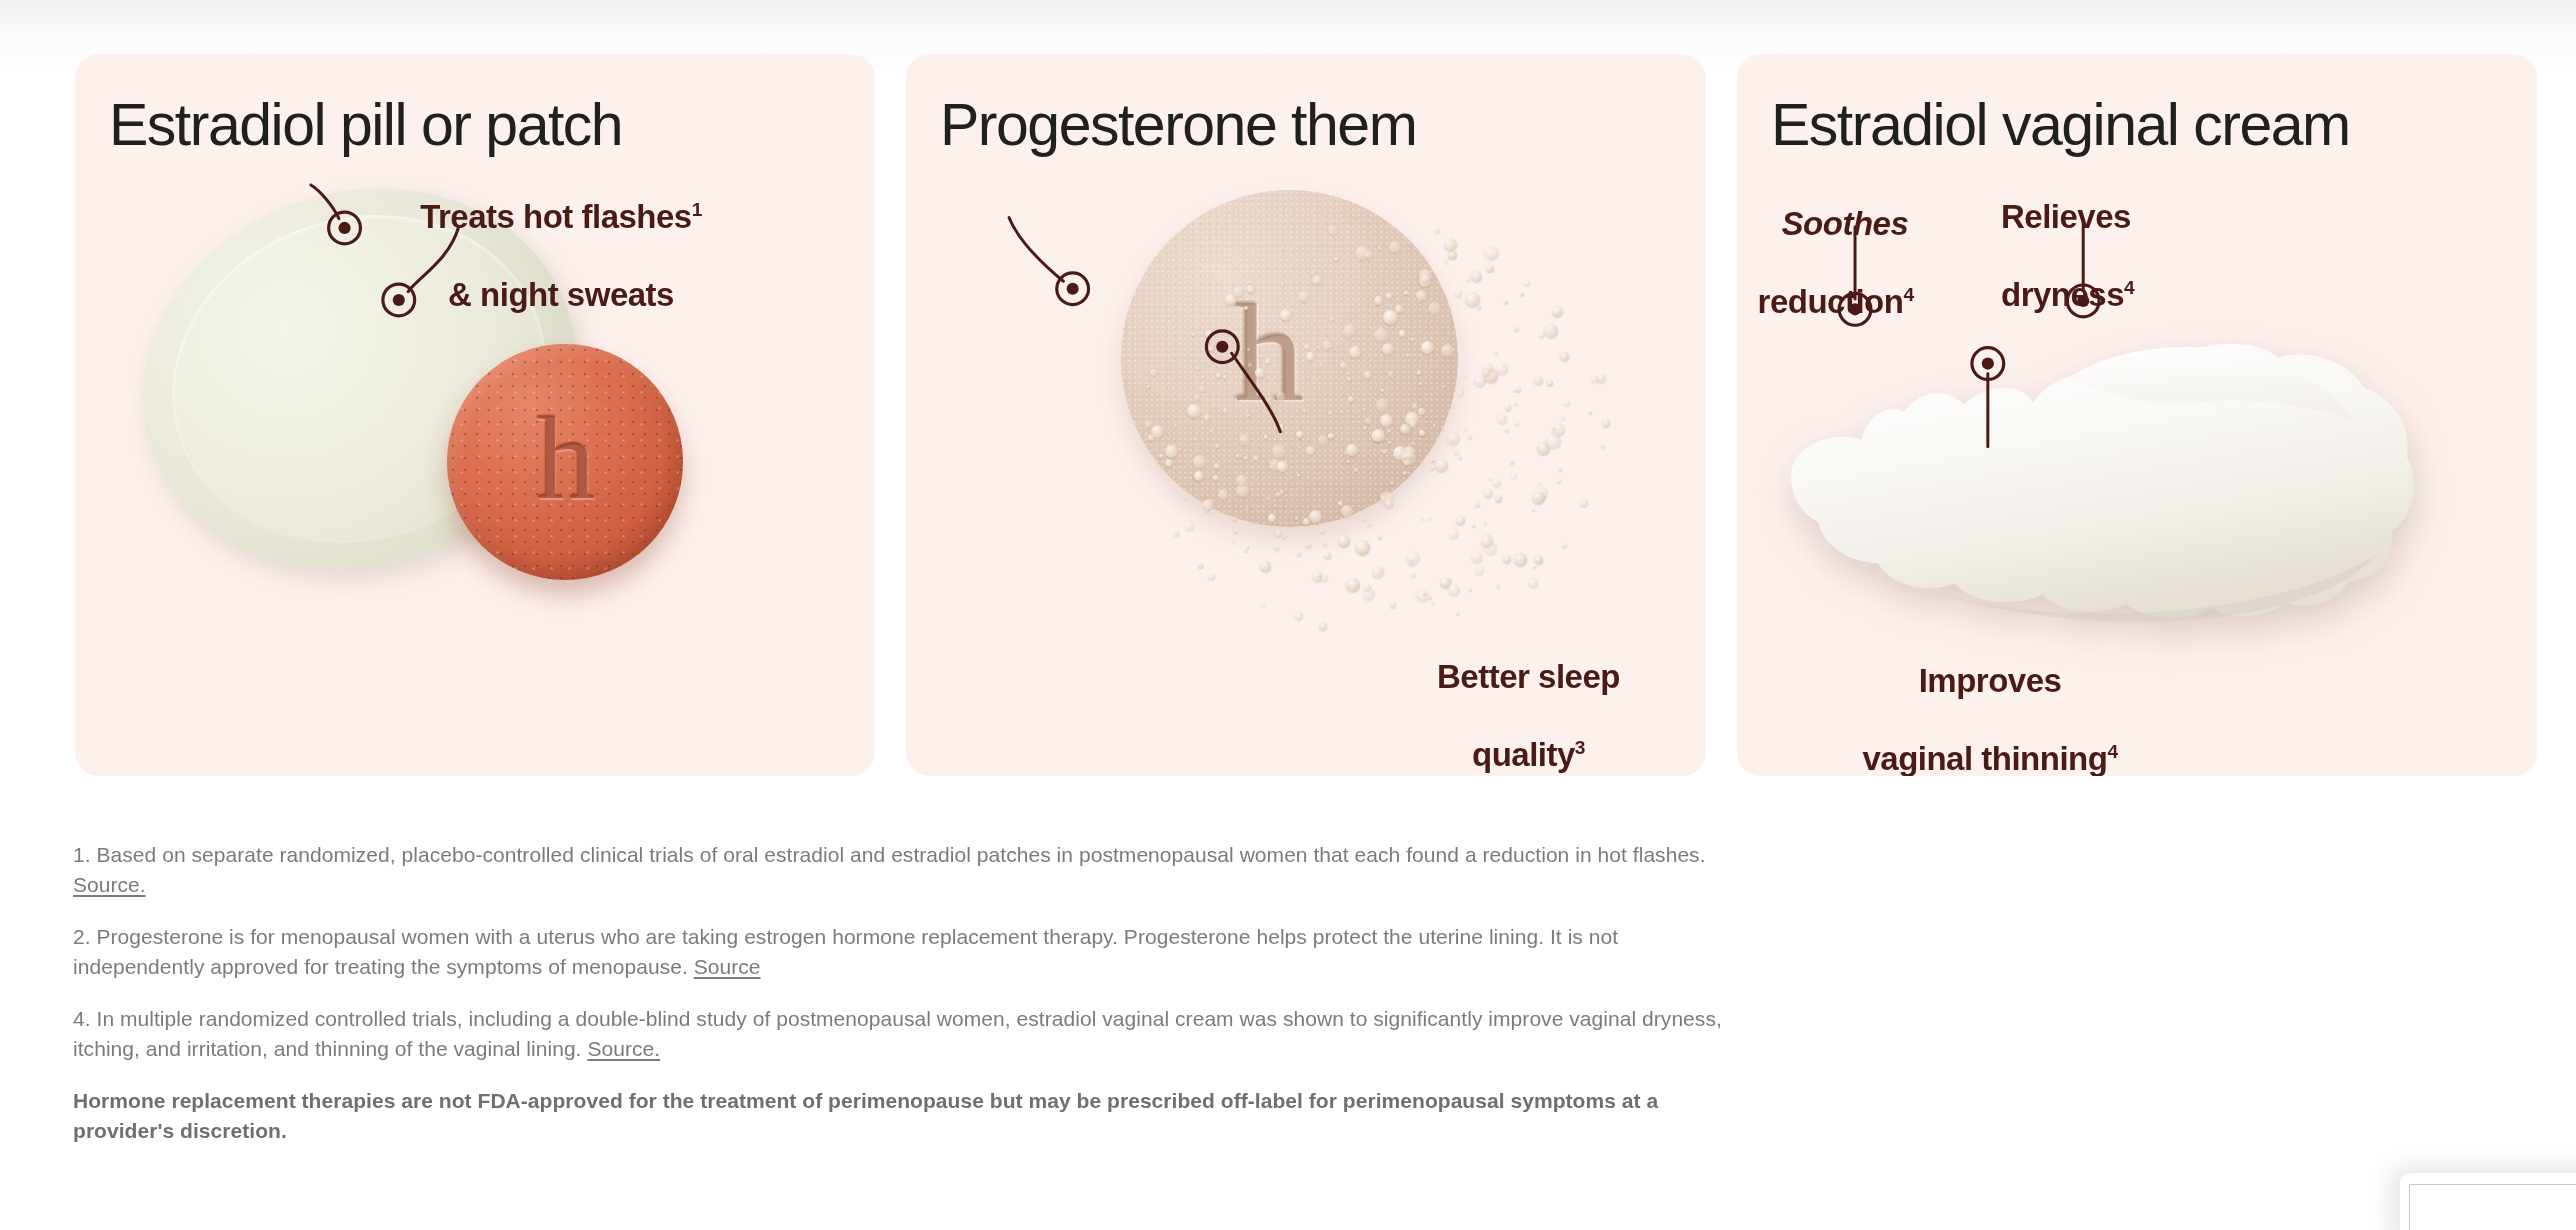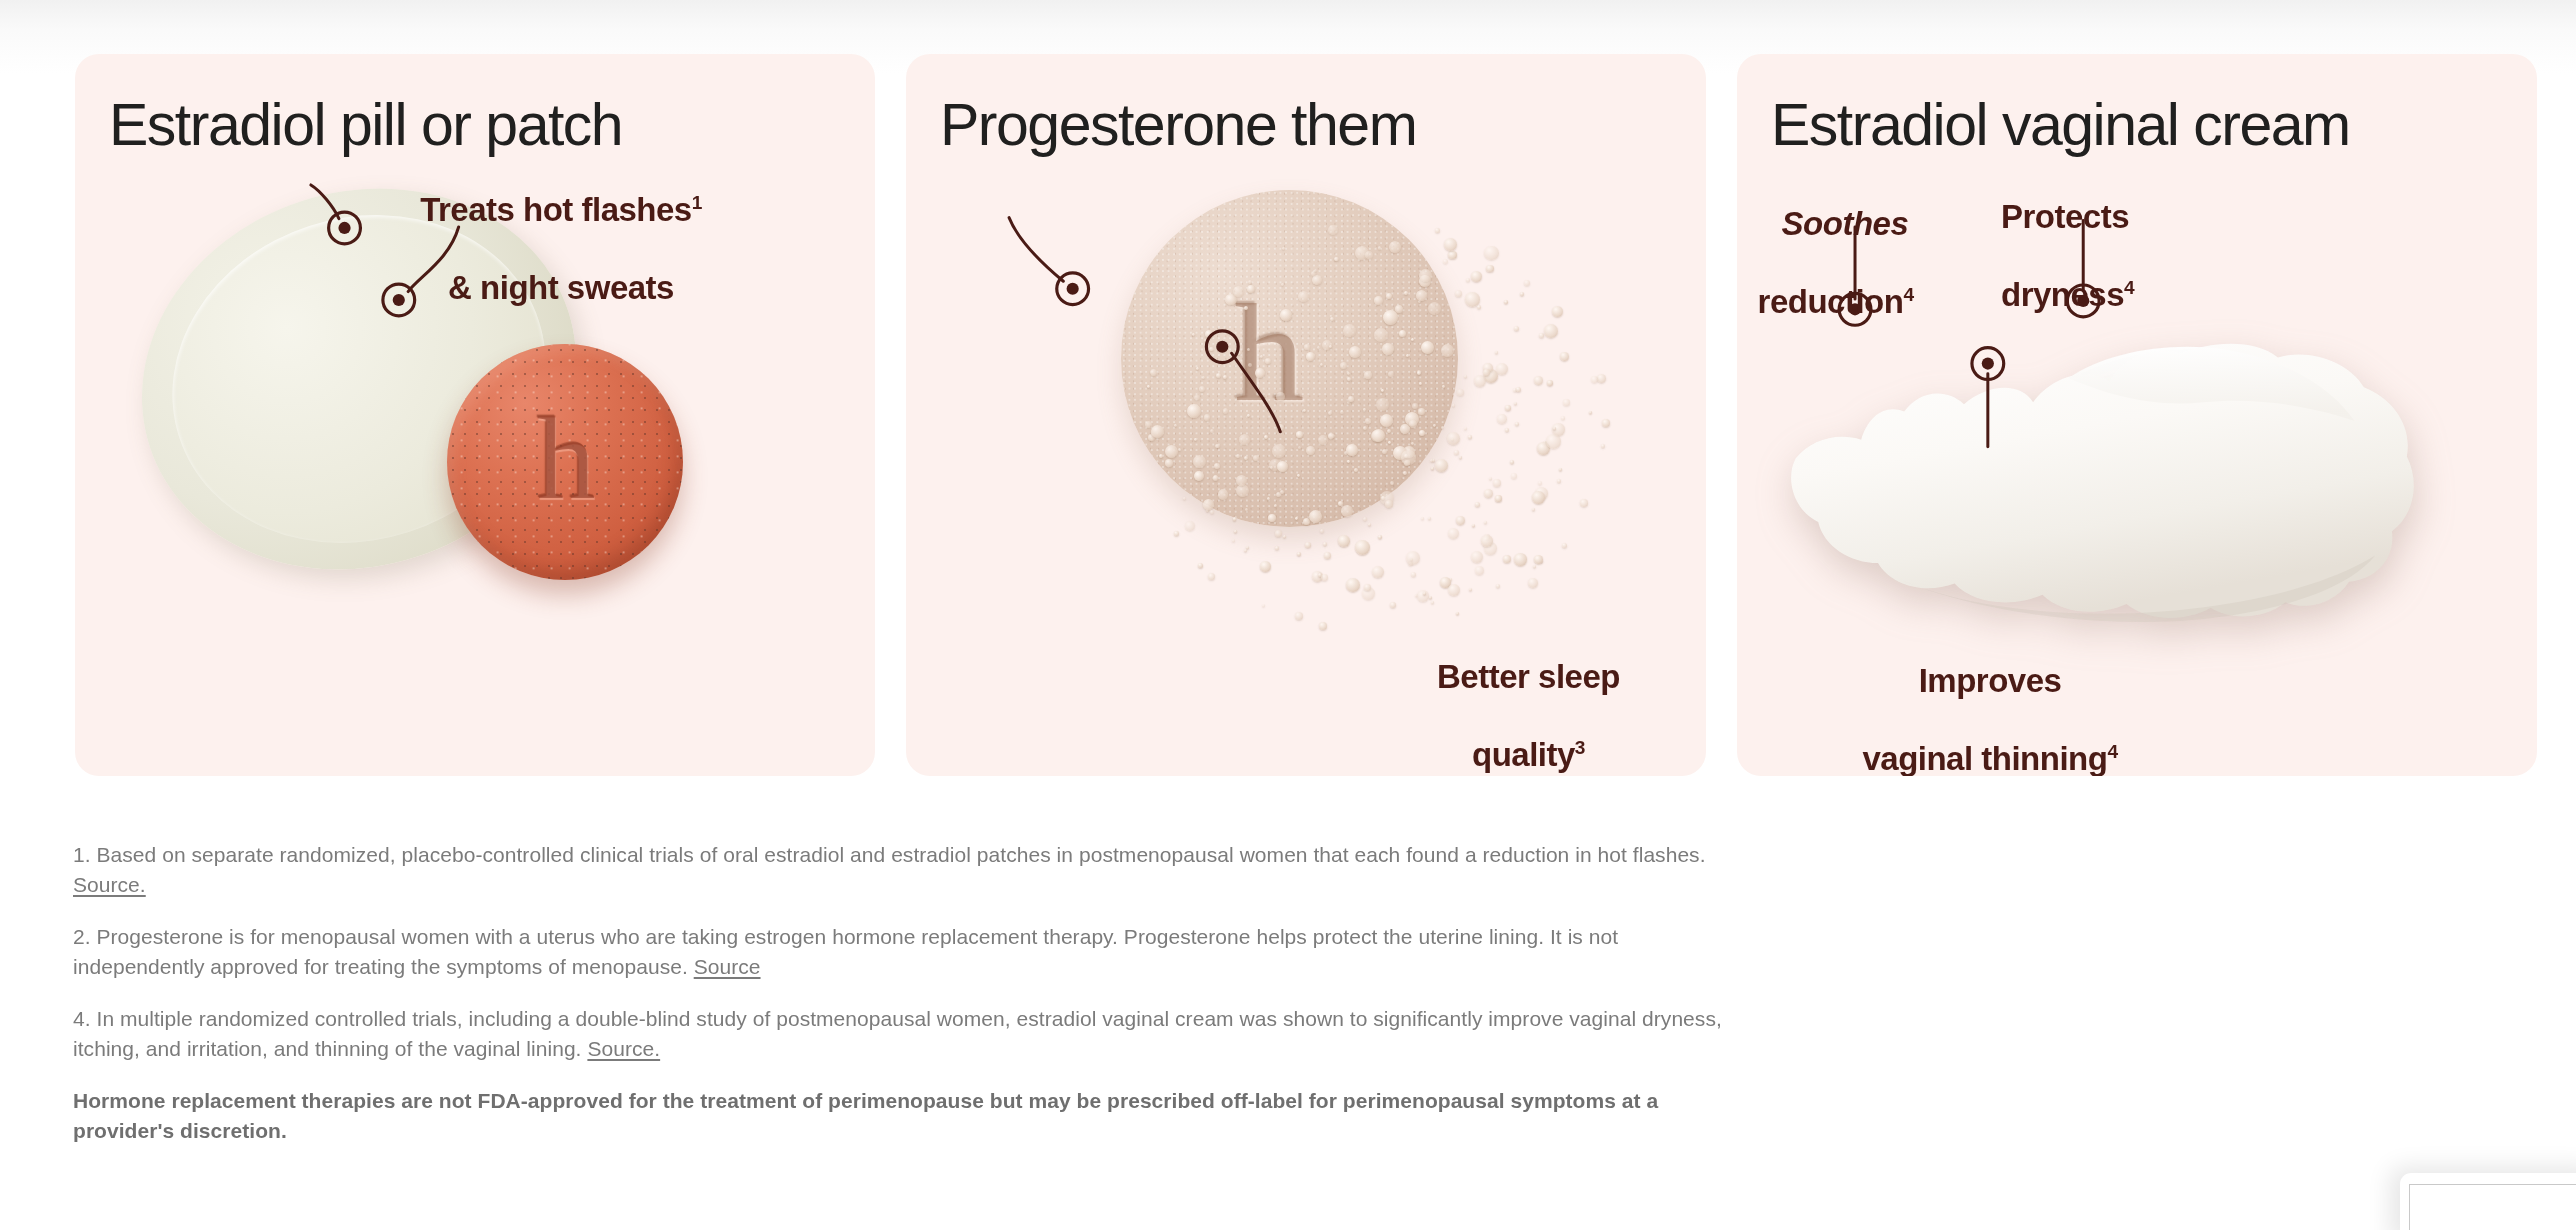--- a/index.html
+++ b/index.html
@@ -279,21 +279,21 @@
 
       <svg class="leader-svg" viewBox="0 0 855 772">
         <path class="leader-path" d="M 252 140 C 262 146 276 163 282 176"></path>
         <path class="leader-path" d="M 410 185 C 400 220 368 238 356 254"></path>
         <circle class="marker-ring" cx="288" cy="186" r="17"></circle>
         <circle class="marker-dot" cx="288" cy="186" r="6.5"></circle>
         <circle class="marker-ring" cx="346" cy="263" r="17"></circle>
         <circle class="marker-dot" cx="346" cy="263" r="6.5"></circle>
       </svg>
 
-      <div class="anno-label center" style="left:299px; top:98px; width:374px;">
+      <div class="anno-label center" style="left:299px; top:105px; width:374px;">
         <span>Treats hot flashes</span><sup>1</sup><br>
         <span>&amp; night sweats</span>
       </div>
     </div>
 
     <div class="card">
       <div class="card-title">Progesterone them</div>
 
       <div class="art2">
         <div class="prog-pill">
@@ -691,21 +691,21 @@
         <circle class="marker-ring" cx="268" cy="331" r="17"></circle>
         <circle class="marker-dot" cx="268" cy="331" r="6.5"></circle>
       </svg>
 
       <div class="anno-label left" style="left:20.6px; top:112px; width:243px;">
         <span style="padding-left:24px;font-style:italic;">Soothes</span><br>
         <span>reduction</span><sup>4</sup>
       </div>
 
       <div class="anno-label left" style="left:264px; top:105px; width:243px;">
-        <span>Protects</span><br>
+        <span>Relieves</span><br>
         <span>dryness</span><sup>4</sup>
       </div>
 
       <div class="anno-label center" style="left:80px; top:569px; width:346px;">
         <span>Improves</span><br>
         <span>vaginal thinning</span><sup>4</sup>
       </div>
     </div>
 
   </div>

